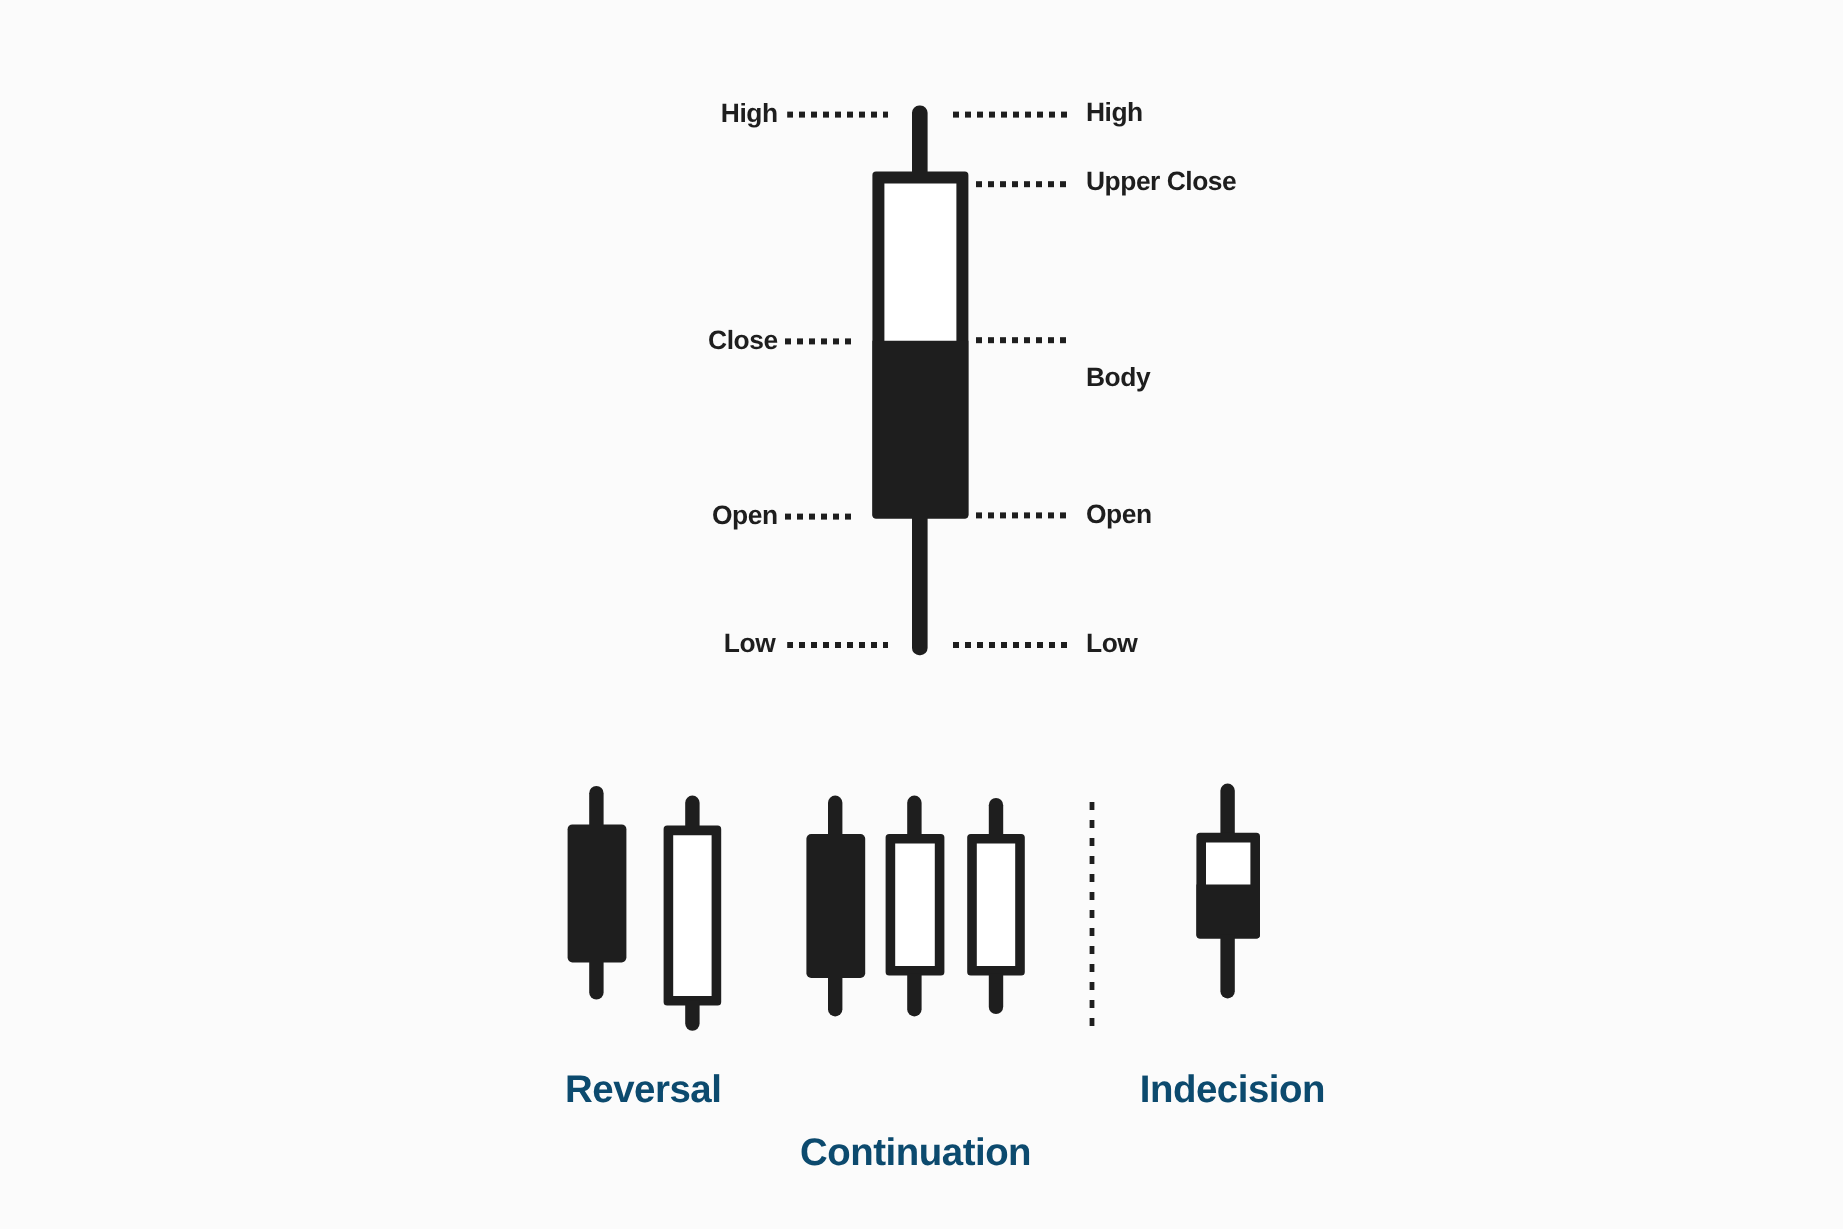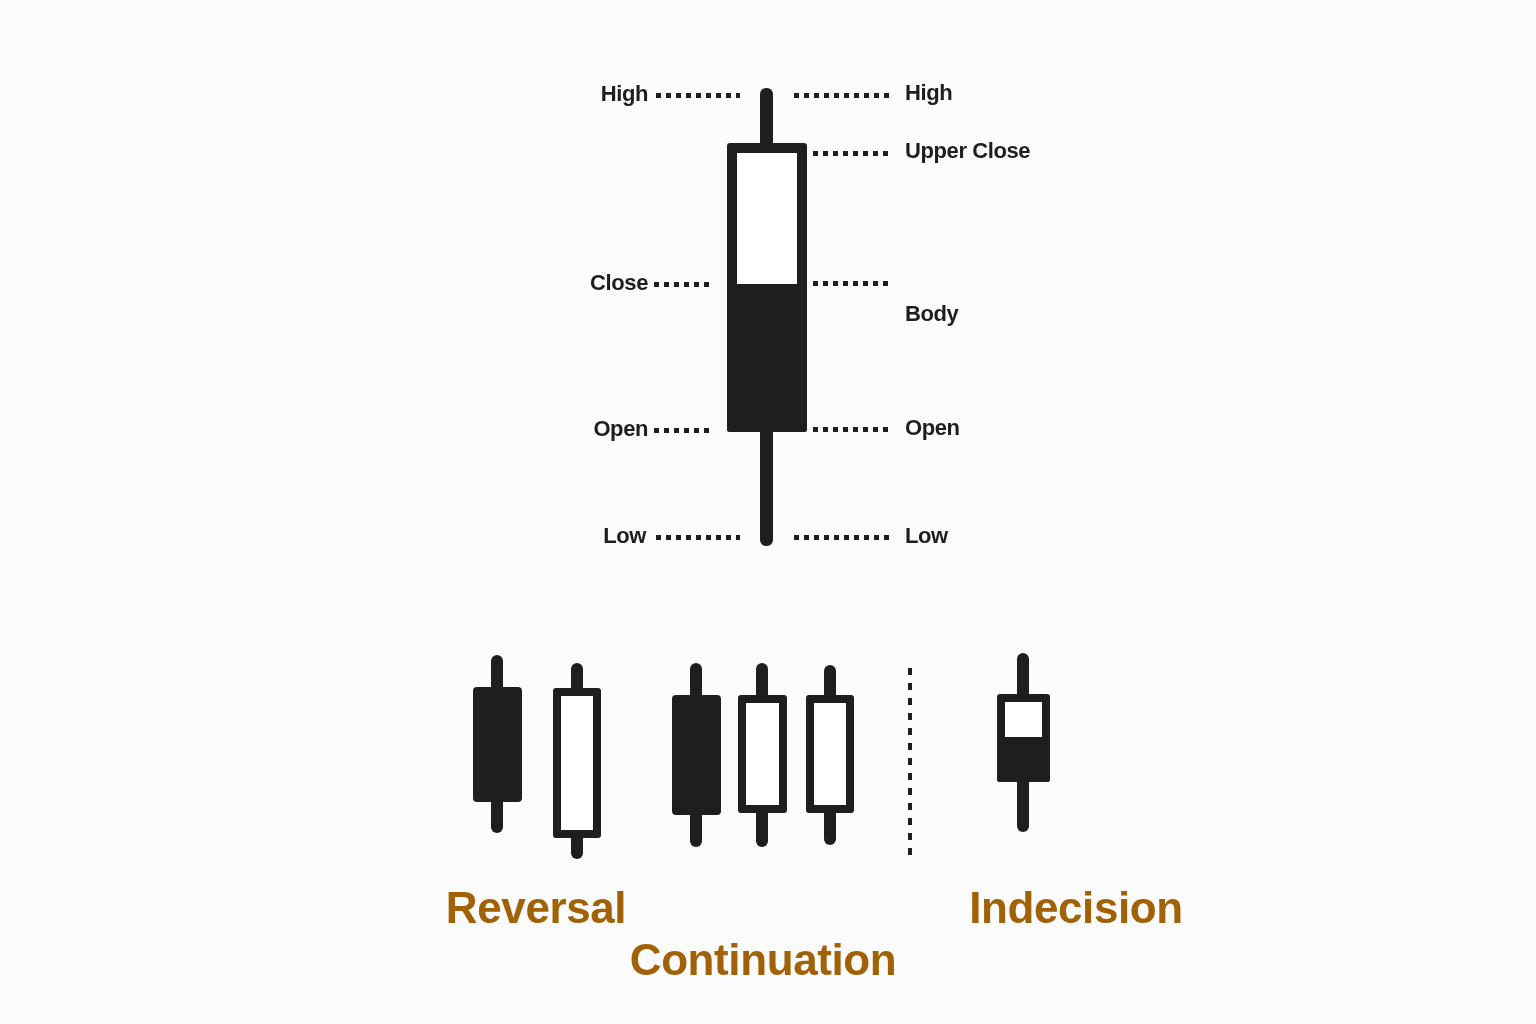--- a/index.html
+++ b/index.html
@@ -53,23 +53,23 @@
     background: #ffffff;
     border: 8px solid #1e1e1e;
     border-radius: 3px;
     box-sizing: border-box;
   }
   .body-hollow.thick { border-width: 10px; }
   .group-label {
     position: absolute;
     transform: translate(-50%, -50%);
     font-weight: 700;
-    font-size: 44px;
+    font-size: 32px;
     letter-spacing: -0.4px;
-    color: #a16207;
+    color: #0c4a6e;
     white-space: nowrap;
   }
 </style>
 </head>
 <body>
 
 <div id="stage">
 
   <div class="lbl align-r" style="right:888px; top:95px;">High</div>
   <div class="lbl align-r" style="right:888px; top:284px;">Close</div>
@@ -140,16 +140,16 @@
 
   <div class="vdash" style="left:908px; top:668px; height:192px;"></div>
 
   <div>
     <div>
       <div class="wick cap-top" style="left:1017px; top:653px; width:12px; height:47px;"></div>
       <div class="body-hollow" style="left:997px; top:694px; width:53px; height:88px;"></div>
       <div class="body-filled" style="left:997px; top:737px; width:53px; height:45px; border-radius:0 0 3px 3px;"></div>
       <div class="wick cap-bot" style="left:1017px; top:779px; width:12px; height:53px;"></div>
     </div>
-    <div class="group-label" style="left:1076px; top:908px;">Indecision</div>
+    <div class="group-label" style="left:1027px; top:908px;">Indecision</div>
   </div>
 
 </div>
 
 </body></html>

